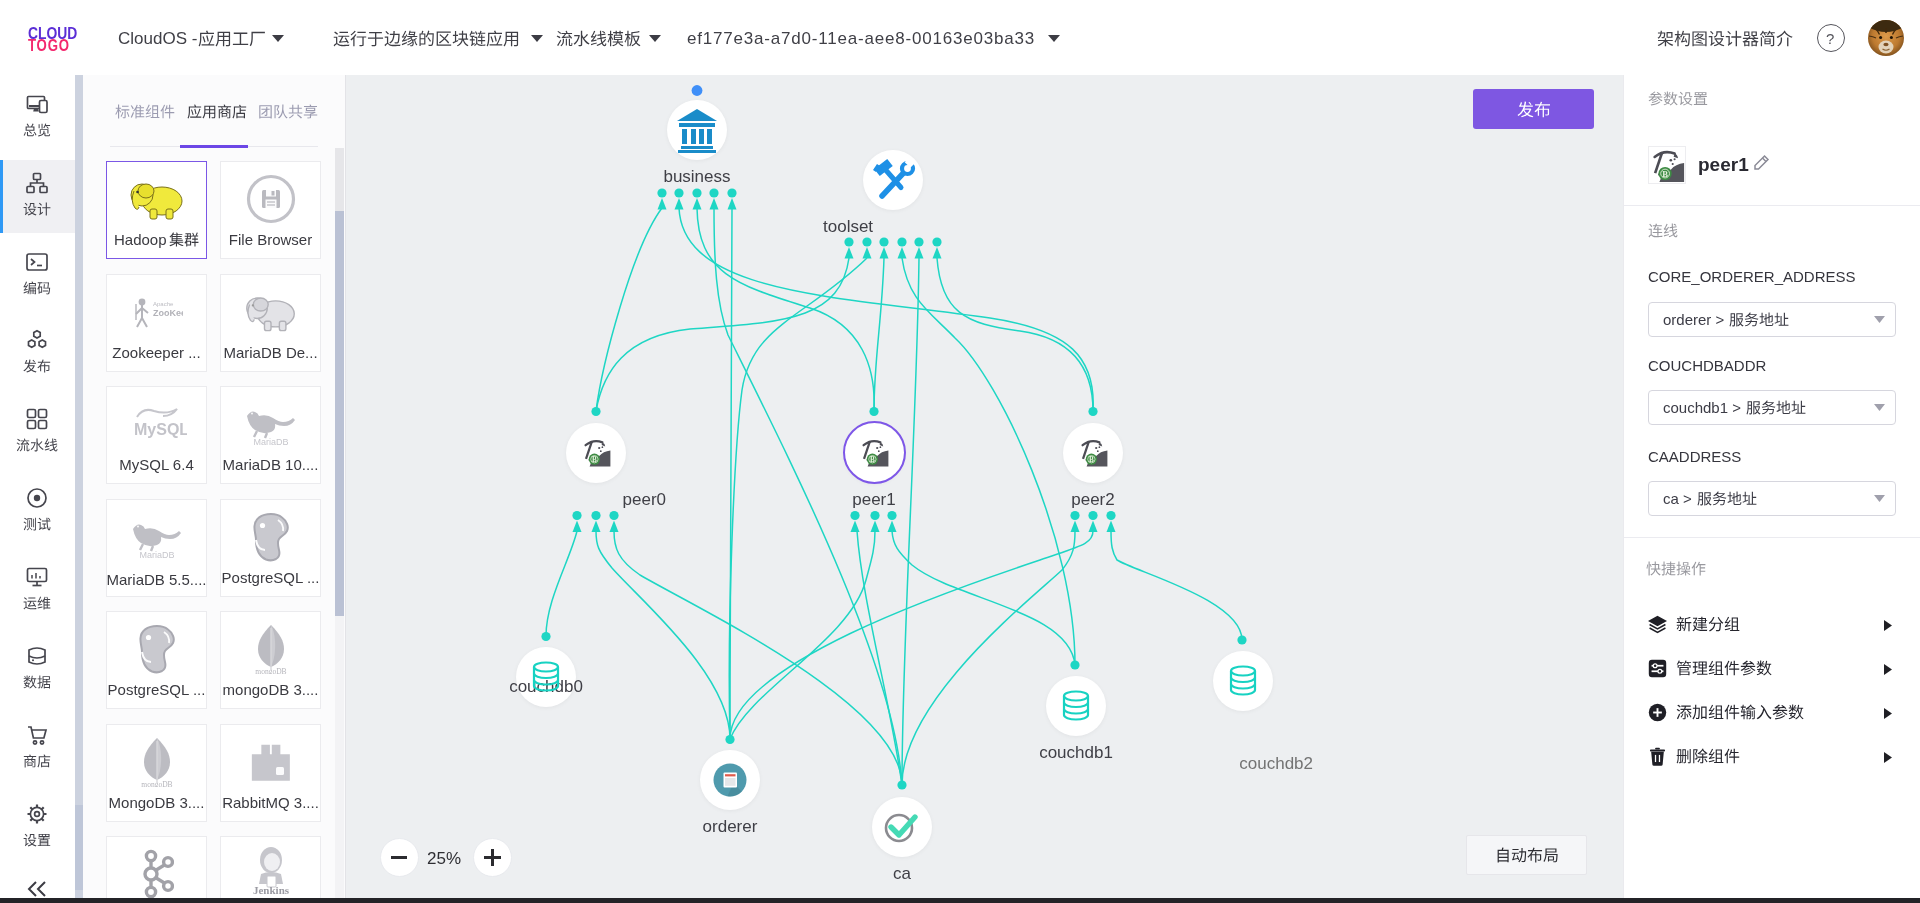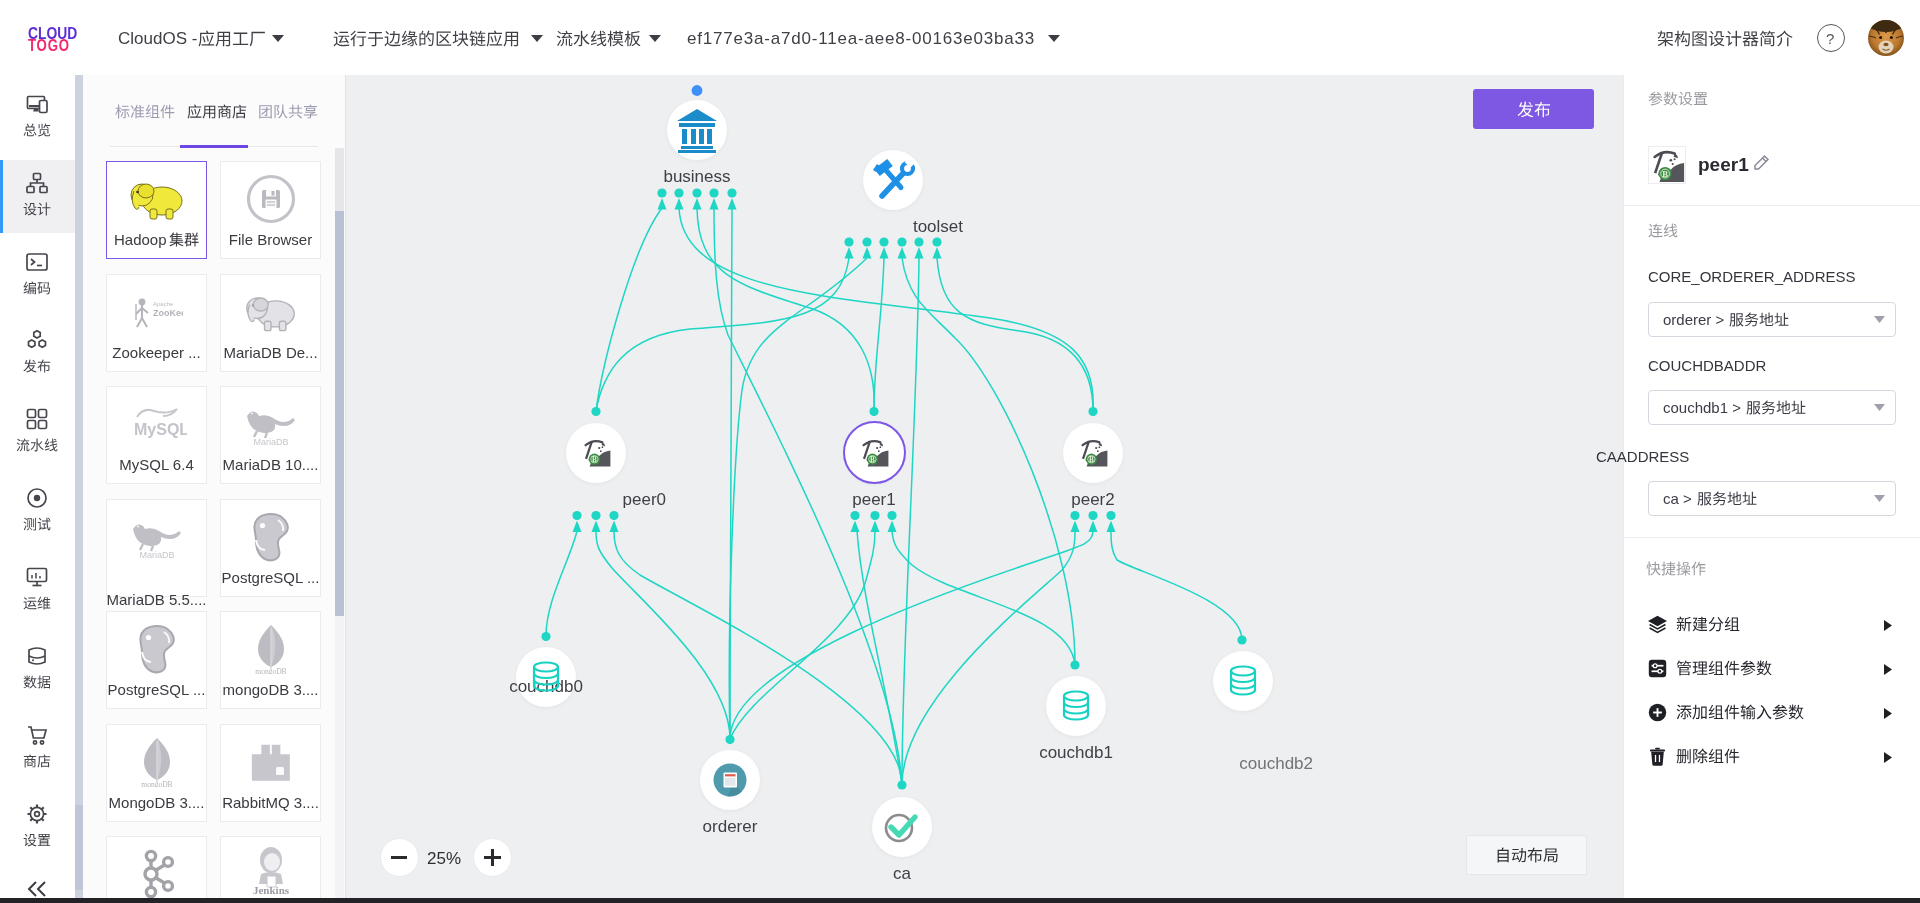--- a/index.html
+++ b/index.html
@@ -115,21 +115,21 @@
 <div class="abs" style="left:566px;top:422.5px;width:60px;height:60px;border-radius:50%;background:#fff;box-shadow:0 1px 4px rgba(0,0,0,.05)"></div>
 <div class="abs" style="left:844px;top:422.5px;width:60px;height:60px;border-radius:50%;background:#fff;box-shadow:0 1px 4px rgba(0,0,0,.05)"></div>
 <div class="abs" style="left:1063px;top:422.5px;width:60px;height:60px;border-radius:50%;background:#fff;box-shadow:0 1px 4px rgba(0,0,0,.05)"></div>
 <div class="abs" style="left:516px;top:647px;width:60px;height:60px;border-radius:50%;background:#fff;box-shadow:0 1px 4px rgba(0,0,0,.05)"></div>
 <div class="abs" style="left:1046px;top:676px;width:60px;height:60px;border-radius:50%;background:#fff;box-shadow:0 1px 4px rgba(0,0,0,.05)"></div>
 <div class="abs" style="left:1213px;top:651px;width:60px;height:60px;border-radius:50%;background:#fff;box-shadow:0 1px 4px rgba(0,0,0,.05)"></div>
 <div class="abs" style="left:700px;top:750px;width:60px;height:60px;border-radius:50%;background:#fff;box-shadow:0 1px 4px rgba(0,0,0,.05)"></div>
 <div class="abs" style="left:872px;top:796.5px;width:60px;height:60px;border-radius:50%;background:#fff;box-shadow:0 1px 4px rgba(0,0,0,.05)"></div>
 <div class="abs" style="left:842.5px;top:421px;width:63px;height:63px;border-radius:50%;border:2.8px solid #7e57e8"></div>
 <div class="txt" style="left:627px;top:166.5px;width:140px;text-align:center;font-size:17px;color:#3f3f46">business</div>
-<div class="txt" style="left:823px;top:217px;width:140px;text-align:right;font-size:17px;color:#3f3f46">toolset</div>
+<div class="txt" style="left:823px;top:217px;width:140px;text-align:left;font-size:17px;color:#3f3f46">toolset</div>
 <div class="txt" style="left:526px;top:489.5px;width:140px;text-align:right;font-size:17px;color:#3f3f46">peer0</div>
 <div class="txt" style="left:804px;top:489.5px;width:140px;text-align:center;font-size:17px;color:#3f3f46">peer1</div>
 <div class="txt" style="left:1023px;top:489.5px;width:140px;text-align:center;font-size:17px;color:#3f3f46">peer2</div>
 <div class="txt" style="left:476px;top:677px;width:140px;text-align:center;font-size:17px;color:#3f3f46">couchdb0</div>
 <div class="txt" style="left:1006px;top:743px;width:140px;text-align:center;font-size:17px;color:#3f3f46">couchdb1</div>
 <div class="txt" style="left:1173px;top:754px;width:140px;text-align:right;font-size:17px;color:#737373">couchdb2</div>
 <div class="txt" style="left:660px;top:817px;width:140px;text-align:center;font-size:17px;color:#3f3f46">orderer</div>
 <div class="txt" style="left:832px;top:863.5px;width:140px;text-align:center;font-size:17px;color:#3f3f46">ca</div>
 <svg class="abs" style="left:675px;top:106.5px" width="44" height="47" viewBox="0 0 44 47">
     <path d="M22,2 L42,14 L2,14 Z" fill="#1a8cc9"></path>
@@ -410,21 +410,21 @@
 <div class="abs" style="left:106px;top:723.5px;width:101px;height:98px;background:#fff;border:1px solid #ebebee"></div>
 <div class="abs" style="left:220px;top:723.5px;width:101px;height:98px;background:#fff;border:1px solid #ebebee"></div>
 <div class="abs" style="left:106px;top:836px;width:101px;height:98px;background:#fff;border:1px solid #ebebee"></div>
 <div class="abs" style="left:220px;top:836px;width:101px;height:98px;background:#fff;border:1px solid #ebebee"></div>
 <div class="txt" style="left:114px;top:231px;font-size:15px;color:#3a3a40">Hadoop <span id="jqslot"></span></div>
 <div class="txt" style="left:220px;top:231px;width:101px;text-align:center;font-size:15px;color:#3a3a40">File Browser</div>
 <div class="txt" style="left:106px;top:343.5px;width:101px;text-align:center;font-size:15px;color:#3a3a40">Zookeeper ...</div>
 <div class="txt" style="left:220px;top:343.5px;width:101px;text-align:center;font-size:15px;color:#3a3a40">MariaDB De...</div>
 <div class="txt" style="left:106px;top:456px;width:101px;text-align:center;font-size:15px;color:#3a3a40">MySQL 6.4</div>
 <div class="txt" style="left:220px;top:456px;width:101px;text-align:center;font-size:15px;color:#3a3a40">MariaDB 10....</div>
-<div class="txt" style="left:106px;top:591px;width:101px;text-align:center;font-size:15px;color:#3a3a40">MariaDB 5.5....</div>
+<div class="txt" style="left:106px;top:571px;width:101px;text-align:center;font-size:15px;color:#3a3a40">MariaDB 5.5....</div>
 <div class="txt" style="left:220px;top:568.5px;width:101px;text-align:center;font-size:15px;color:#3a3a40">PostgreSQL ...</div>
 <div class="txt" style="left:106px;top:681px;width:101px;text-align:center;font-size:15px;color:#3a3a40">PostgreSQL ...</div>
 <div class="txt" style="left:220px;top:681px;width:101px;text-align:center;font-size:15px;color:#3a3a40">mongoDB 3....</div>
 <div class="txt" style="left:106px;top:793.5px;width:101px;text-align:center;font-size:15px;color:#3a3a40">MongoDB 3....</div>
 <div class="txt" style="left:220px;top:793.5px;width:101px;text-align:center;font-size:15px;color:#3a3a40">RabbitMQ 3....</div>
 <svg style="position:absolute;left:169px;top:231.5px" width="30.0" height="15" viewBox="0 0 200 100">
     <use href="#g-jq" fill="#3a3a40"></use>
   </svg>
 <svg class="abs" style="left:127.5px;top:177px" width="58" height="44" viewBox="0 0 58 44">
     <g stroke="#7a701a" stroke-width="1" fill="#f0e93c">
@@ -566,21 +566,21 @@
   </svg>
 <div class="txt" style="left:1648px;top:357px;font-size:15px;color:#35353d">COUCHDBADDR</div>
 <div class="abs" style="left:1648px;top:390px;width:248px;height:35px;background:#fff;border:1px solid #d6d6de;border-radius:4px"></div>
 <div class="txt" style="left:1663px;top:399px;font-size:15px;color:#3c3c46">couchdb1 &gt; </div>
 <svg style="position:absolute;left:1746px;top:399.5px" width="60.0" height="15" viewBox="0 0 400 100">
     <use href="#g-fwdz" fill="#3c3c46"></use>
   </svg>
 <svg class="abs" style="left:1874px;top:404px" width="11" height="8" viewBox="0 0 11 8">
     <path d="M0,0 L11,0 L5.5,7 Z" fill="#a0a0ac"></path>
   </svg>
-<div class="txt" style="left:1596px;top:448px;font-size:15px;color:#35353d">CAADDRESS</div>
+<div class="txt" style="left:1648px;top:448px;font-size:15px;color:#35353d">CAADDRESS</div>
 <div class="abs" style="left:1648px;top:481px;width:248px;height:35px;background:#fff;border:1px solid #d6d6de;border-radius:4px"></div>
 <div class="txt" style="left:1663px;top:490px;font-size:15px;color:#3c3c46">ca &gt; </div>
 <svg style="position:absolute;left:1697px;top:490.5px" width="60.0" height="15" viewBox="0 0 400 100">
     <use href="#g-fwdz" fill="#3c3c46"></use>
   </svg>
 <svg class="abs" style="left:1874px;top:495px" width="11" height="8" viewBox="0 0 11 8">
     <path d="M0,0 L11,0 L5.5,7 Z" fill="#a0a0ac"></path>
   </svg>
 <div class="abs" style="left:1624px;top:537px;width:296px;height:1px;background:#ebebf0"></div>
 <svg style="position:absolute;left:1646px;top:561px" width="60.0" height="15" viewBox="0 0 400 100">

